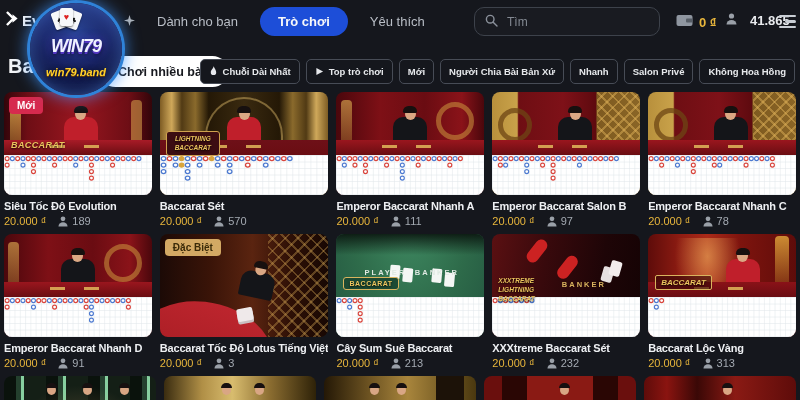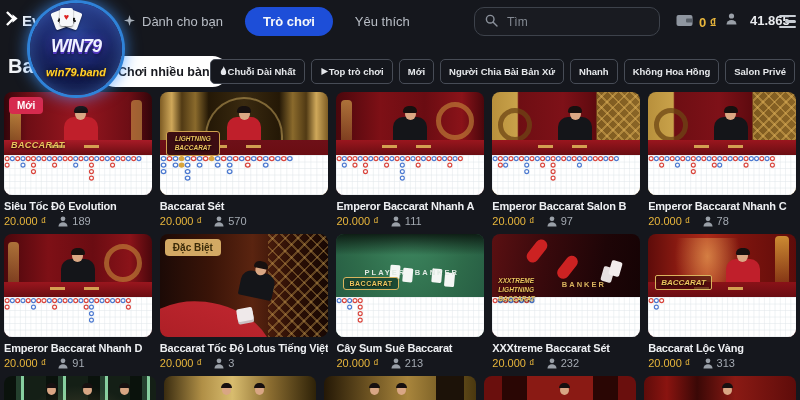--- a/index.html
+++ b/index.html
@@ -1,35 +1,35 @@
 <!DOCTYPE html>
 <html><head>
 <meta charset="utf-8">
 <style>
   html,body{margin:0;width:800px;height:400px;overflow:hidden;background:#15171d;font-family:"Liberation Sans",sans-serif}
   *{box-sizing:border-box}
   
   .evo{position:absolute;left:6px;top:11px;display:flex;align-items:center;gap:3px;color:#eef0f3;font-weight:700;font-size:15px;z-index:5;cursor:pointer}
   .nav{position:absolute;left:112px;top:7px;display:flex;align-items:center;gap:10px}
-  .nav-item{display:flex;align-items:flex-start;gap:7px;color:#b9bec6;font-size:13px;padding:7px 12px;border-radius:17px;cursor:pointer;white-space:nowrap}
+  .nav-item{display:flex;align-items:flex-start;gap:22px;color:#b9bec6;font-size:13px;padding:7px 12px;border-radius:17px;cursor:pointer;white-space:nowrap}
   .nav-item.active{background:#1d4ed8;color:#f7f8fa;font-weight:700;padding:7px 18px}
   .search{position:absolute;left:474px;top:7px;width:186px;height:29px;border:1px solid #3d424b;border-radius:10px;display:flex;align-items:center;gap:7px;padding:0 10px;background:rgba(255,255,255,.02)}
   .search input{flex:1;min-width:0;background:none;border:none;outline:none;color:#dfe2e6;font-size:12px;font-family:inherit}
   .search input::placeholder{color:#838992}
   .wallet{position:absolute;left:676px;top:13px;display:flex;align-items:center;gap:5px;cursor:pointer}
   .balance{color:#e8b63c;font-weight:700;font-size:13px}
   .online{position:absolute;left:726px;top:13px;display:flex;align-items:center;gap:13px;color:#e9ebee;font-size:13px;font-weight:700}
   .menu-btn{position:absolute;right:4px;top:15px;width:17px;height:13px;display:flex;flex-direction:column;justify-content:space-between;align-items:flex-end;cursor:pointer}
   .menu-btn i{display:block;height:2.4px;border-radius:2px;background:#c9ced5}
   .menu-btn i:nth-child(1){width:17px}.menu-btn i:nth-child(2){width:11px}.menu-btn i:nth-child(3){width:17px}
   
   .page-title{position:absolute;left:8px;top:55px;margin:0;font-size:20px;font-weight:800;color:#f2f4f6;z-index:1}
   .multi-btn{position:absolute;left:100px;top:56px;height:31px;border:none;border-radius:17px;background:#fff;color:#17191f;font-weight:700;font-size:12.5px;padding:0 18px;z-index:2;cursor:pointer;font-family:inherit}
   .filters{position:absolute;right:5px;top:59px;display:flex;gap:6px;z-index:2}
-  .chip{display:flex;align-items:center;height:25px;padding:0 8px;border-radius:5px;border:1px solid #474c56;background:#15171d;color:#e7e9ec;font-size:9.5px;font-weight:600;white-space:nowrap;cursor:pointer;font-family:inherit}
+  .chip{display:flex;align-items:center;gap:5px;height:25px;padding:0 8px;border-radius:5px;border:1px solid #474c56;background:#15171d;color:#e7e9ec;font-size:9.5px;font-weight:600;white-space:nowrap;cursor:pointer;font-family:inherit}
   .chip-icon{display:flex}
   
   .w79{position:absolute;left:24px;top:0;width:116px;height:98px;z-index:60;cursor:pointer}
   .w79-ring{position:absolute;left:6px;top:3px;width:92px;height:92px;border-radius:50%;background:radial-gradient(circle at 50% 32%,#2a4594 0%,#1a2566 42%,#0b1038 72%,#070a28 100%);box-shadow:0 0 0 3px #2f82d8,0 0 16px 3px rgba(64,150,255,.75),inset 0 0 20px rgba(90,150,255,.55)}
   .w79-cards{position:absolute;left:33px;top:8px;display:flex;z-index:2}
   .w79-cards b{width:13px;height:18px;background:#f7f8fa;border-radius:2px;display:flex;align-items:center;justify-content:center;font-size:9px;margin-left:-5px;box-shadow:0 1px 2px rgba(0,0,0,.5)}
   .w79-cards b:nth-child(1){transform:rotate(-20deg) translateY(3px);color:#1b1b1b}
   .w79-cards b:nth-child(2){color:#d22;z-index:1}
   .w79-cards b:nth-child(3){transform:rotate(20deg) translateY(3px);color:#1b1b1b}
   .w79-name{position:absolute;left:0;width:104px;top:36px;text-align:center;font-style:italic;font-weight:900;font-size:18px;letter-spacing:-1px;color:#eef1ff;text-shadow:0 2px 0 #5336c2,0 3px 4px rgba(0,0,0,.65),0 0 10px rgba(110,70,255,.55);z-index:2}
@@ -179,24 +179,24 @@
     <button class="chip">
       <span>Mới</span>
     </button>
     <button class="chip">
       <span>Người Chia Bài Bản Xứ</span>
     </button>
     <button class="chip">
       <span>Nhanh</span>
     </button>
     <button class="chip">
-      <span>Không Hoa Hồng</span>
+      <span>Salon Privé</span>
     </button>
     <button class="chip">
-      <span>Salon Privé</span>
+      <span>Không Hoa Hồng</span>
     </button>
   </div>
 
 <div class="w79">
   <div class="w79-ring"></div>
   <div class="w79-cards">
       <b>♠</b>
       <b>♥</b>
       <b>♣</b>
     </div>

